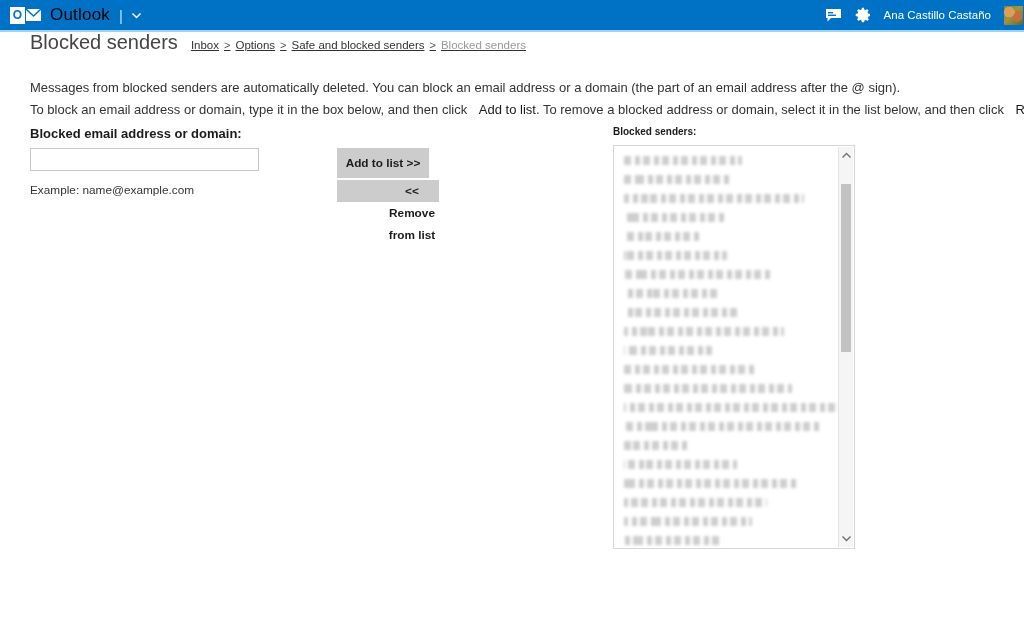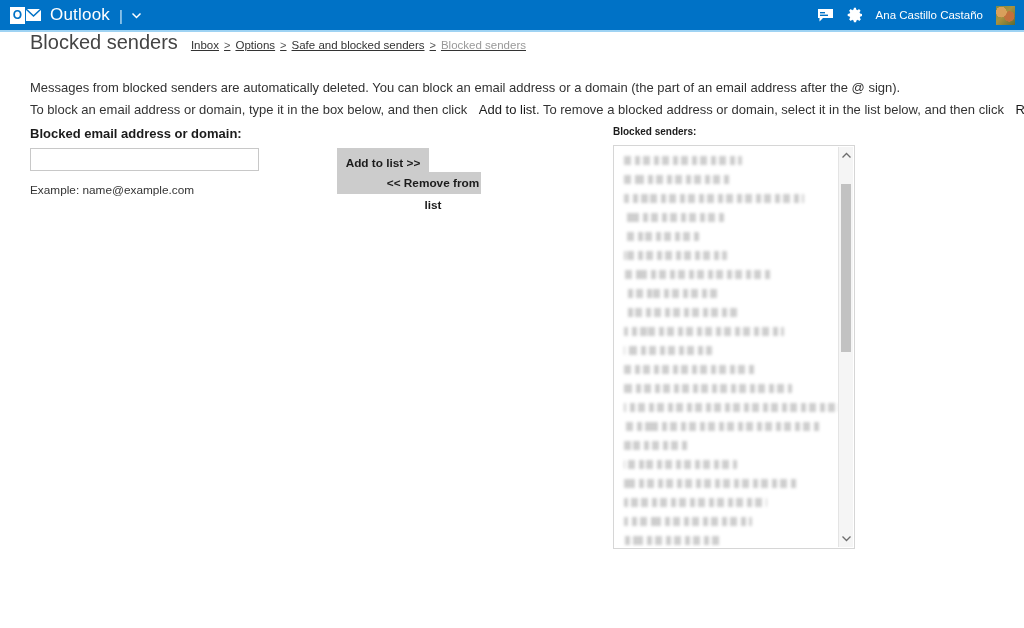--- a/index.html
+++ b/index.html
@@ -33,39 +33,39 @@
   .logo-o {
     width: 15px; height: 17px;
     background: #ffffff;
     color: #0072c6;
     font-size: 12px; font-weight: bold;
     display: flex; align-items: center; justify-content: center;
     line-height: 1;
   }
   .logo-env { display: block; }
   .brand-text {
-    color: #ffffff;
+    color: #000000;
     font-size: 17px;
     font-weight: 300;
     letter-spacing: .2px;
     margin-left: 6px;
   }
   .brand-sep {
     color: #bfe0f5;
     font-size: 15px;
     margin: 0 5px 0 7px;
     font-weight: 300;
   }
   .brand-caret { display: block; }
 
   #suite-right {
     margin-left: auto;
     display: flex; align-items: center;
     gap: 13px;
-    padding-right: 9px;
+    padding-right: 1px;
   }
   .suite-icon { display: block; cursor: default; }
   #user-name {
     color: #ffffff;
     font-size: 11.5px;
     white-space: nowrap;
   }
   #avatar {
     width: 19px; height: 19px;
     background: #6b7b3a;
@@ -140,21 +140,21 @@
     font-family: "Liberation Sans", sans-serif;
     font-size: 11.8px;
     font-weight: bold;
     color: #1b1b1b;
     text-align: center;
     cursor: default;
     padding: 0;
     line-height: 22px;
   }
   #add-button    { left: 337px; top: 148px; width: 92px;  height: 30px; }
-  #remove-button { left: 337px; top: 172px; width: 144px; height: 22px; padding-left: 48px; }
+  #remove-button { left: 337px; top: 180px; width: 102px; height: 22px; padding-left: 48px; }
 
   
   #right-label {
     position: absolute; left: 613px; top: 126px;
     font-size: 10px; font-weight: bold; color: #1b1b1b;
   }
   #list-outer {
     position: absolute; left: 613px; top: 145px;
     width: 242px; height: 404px;
     border: 1px solid #d6d6d6;

